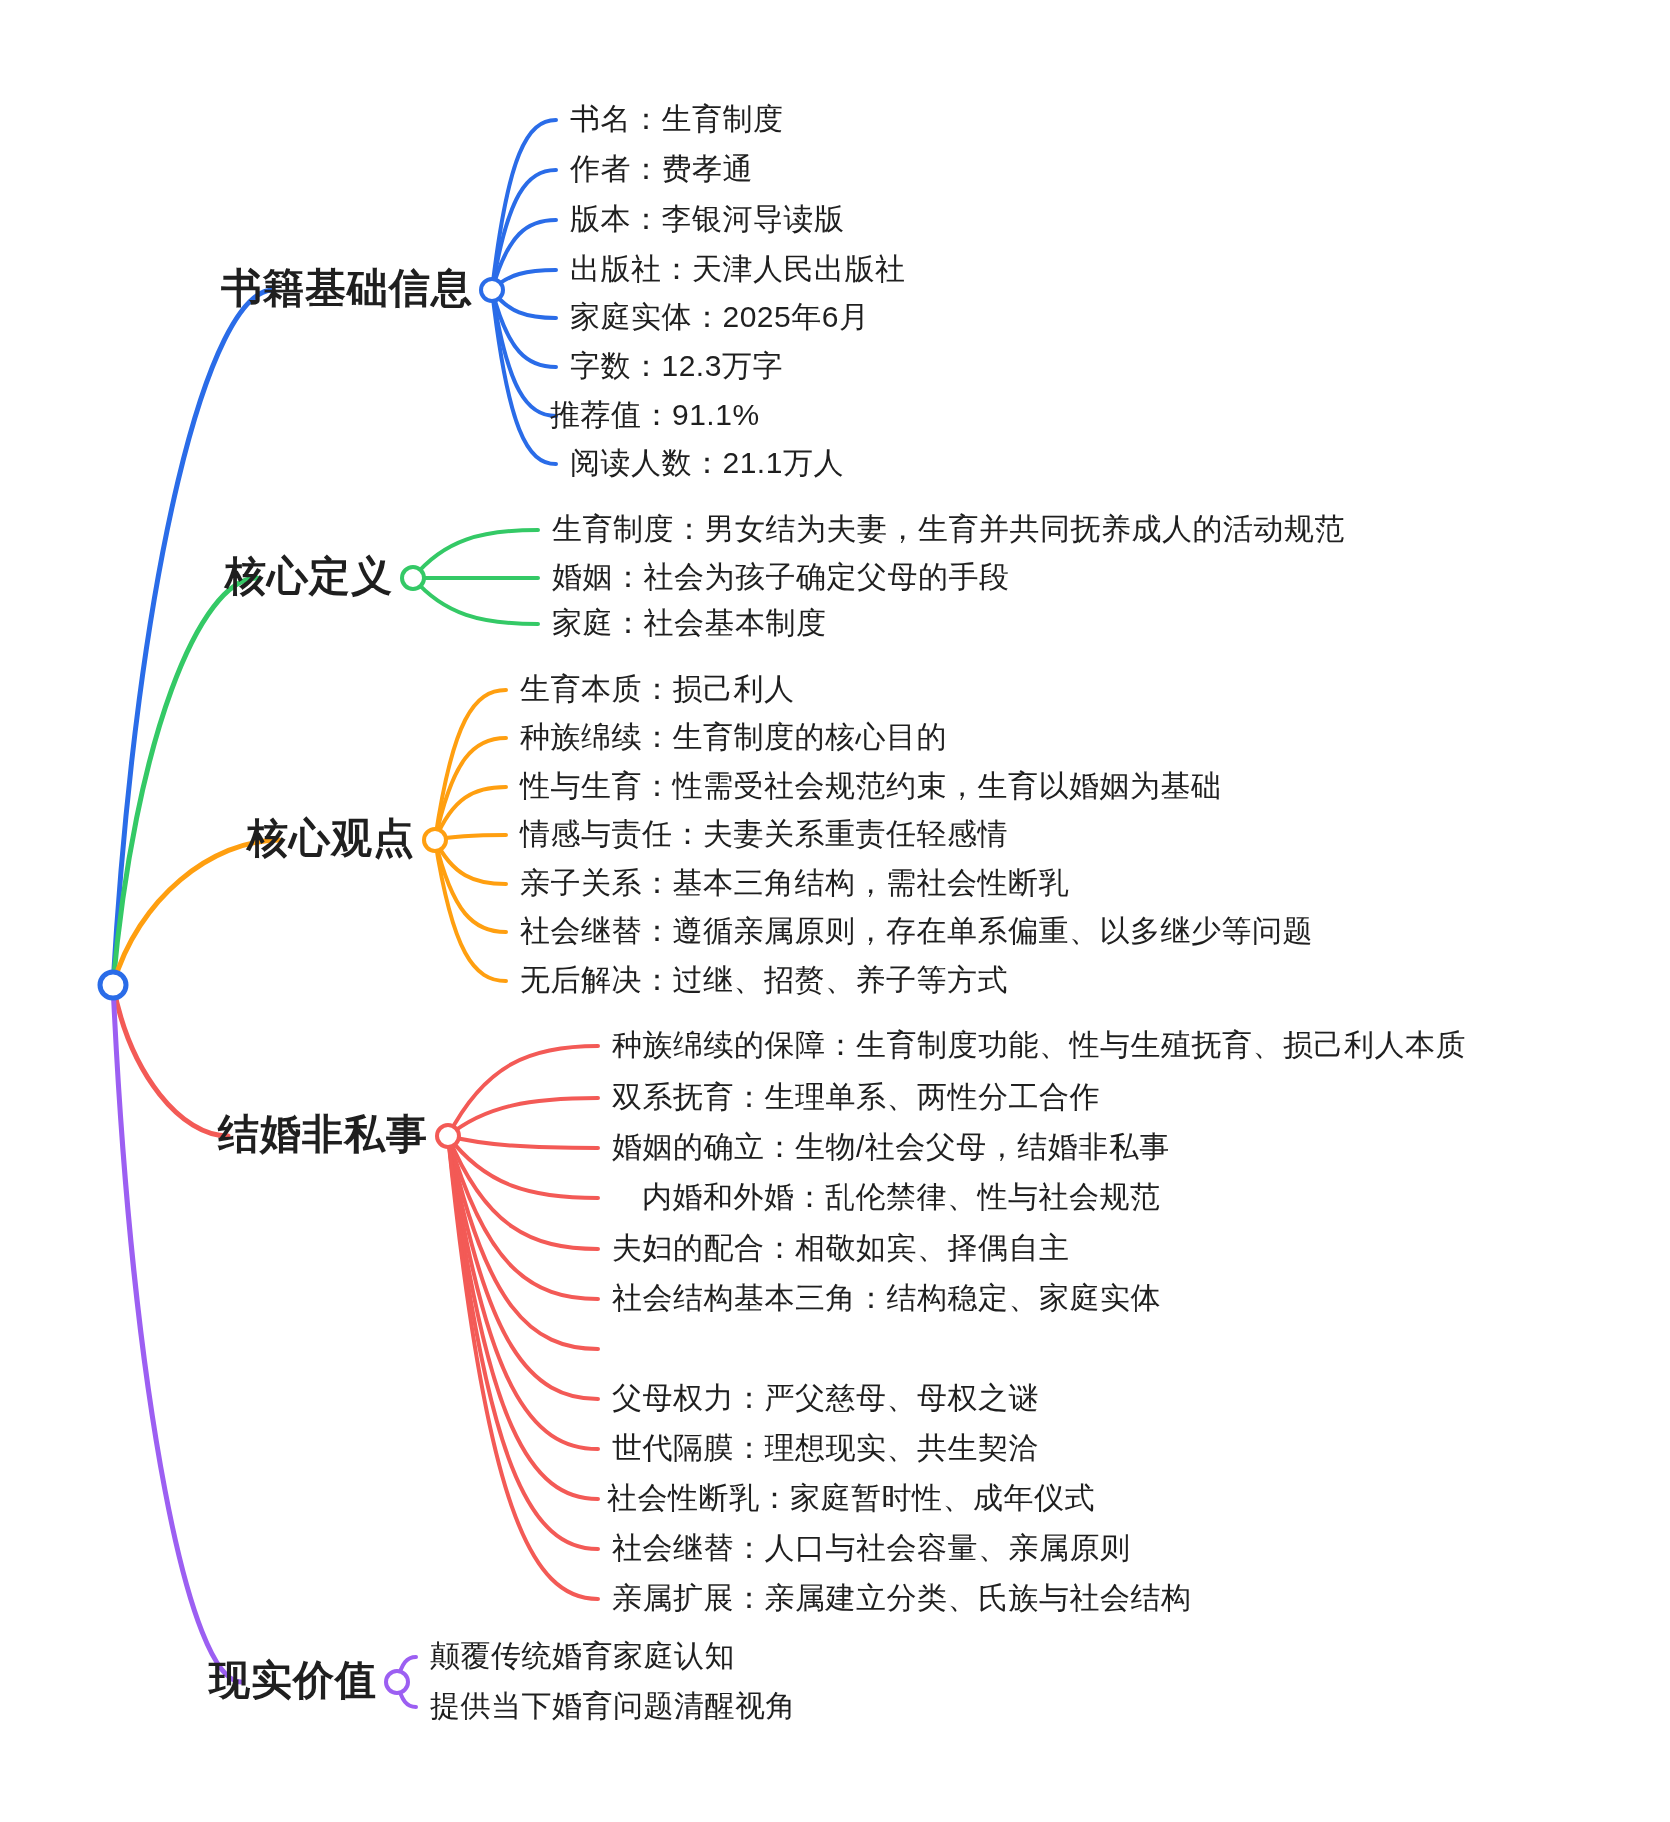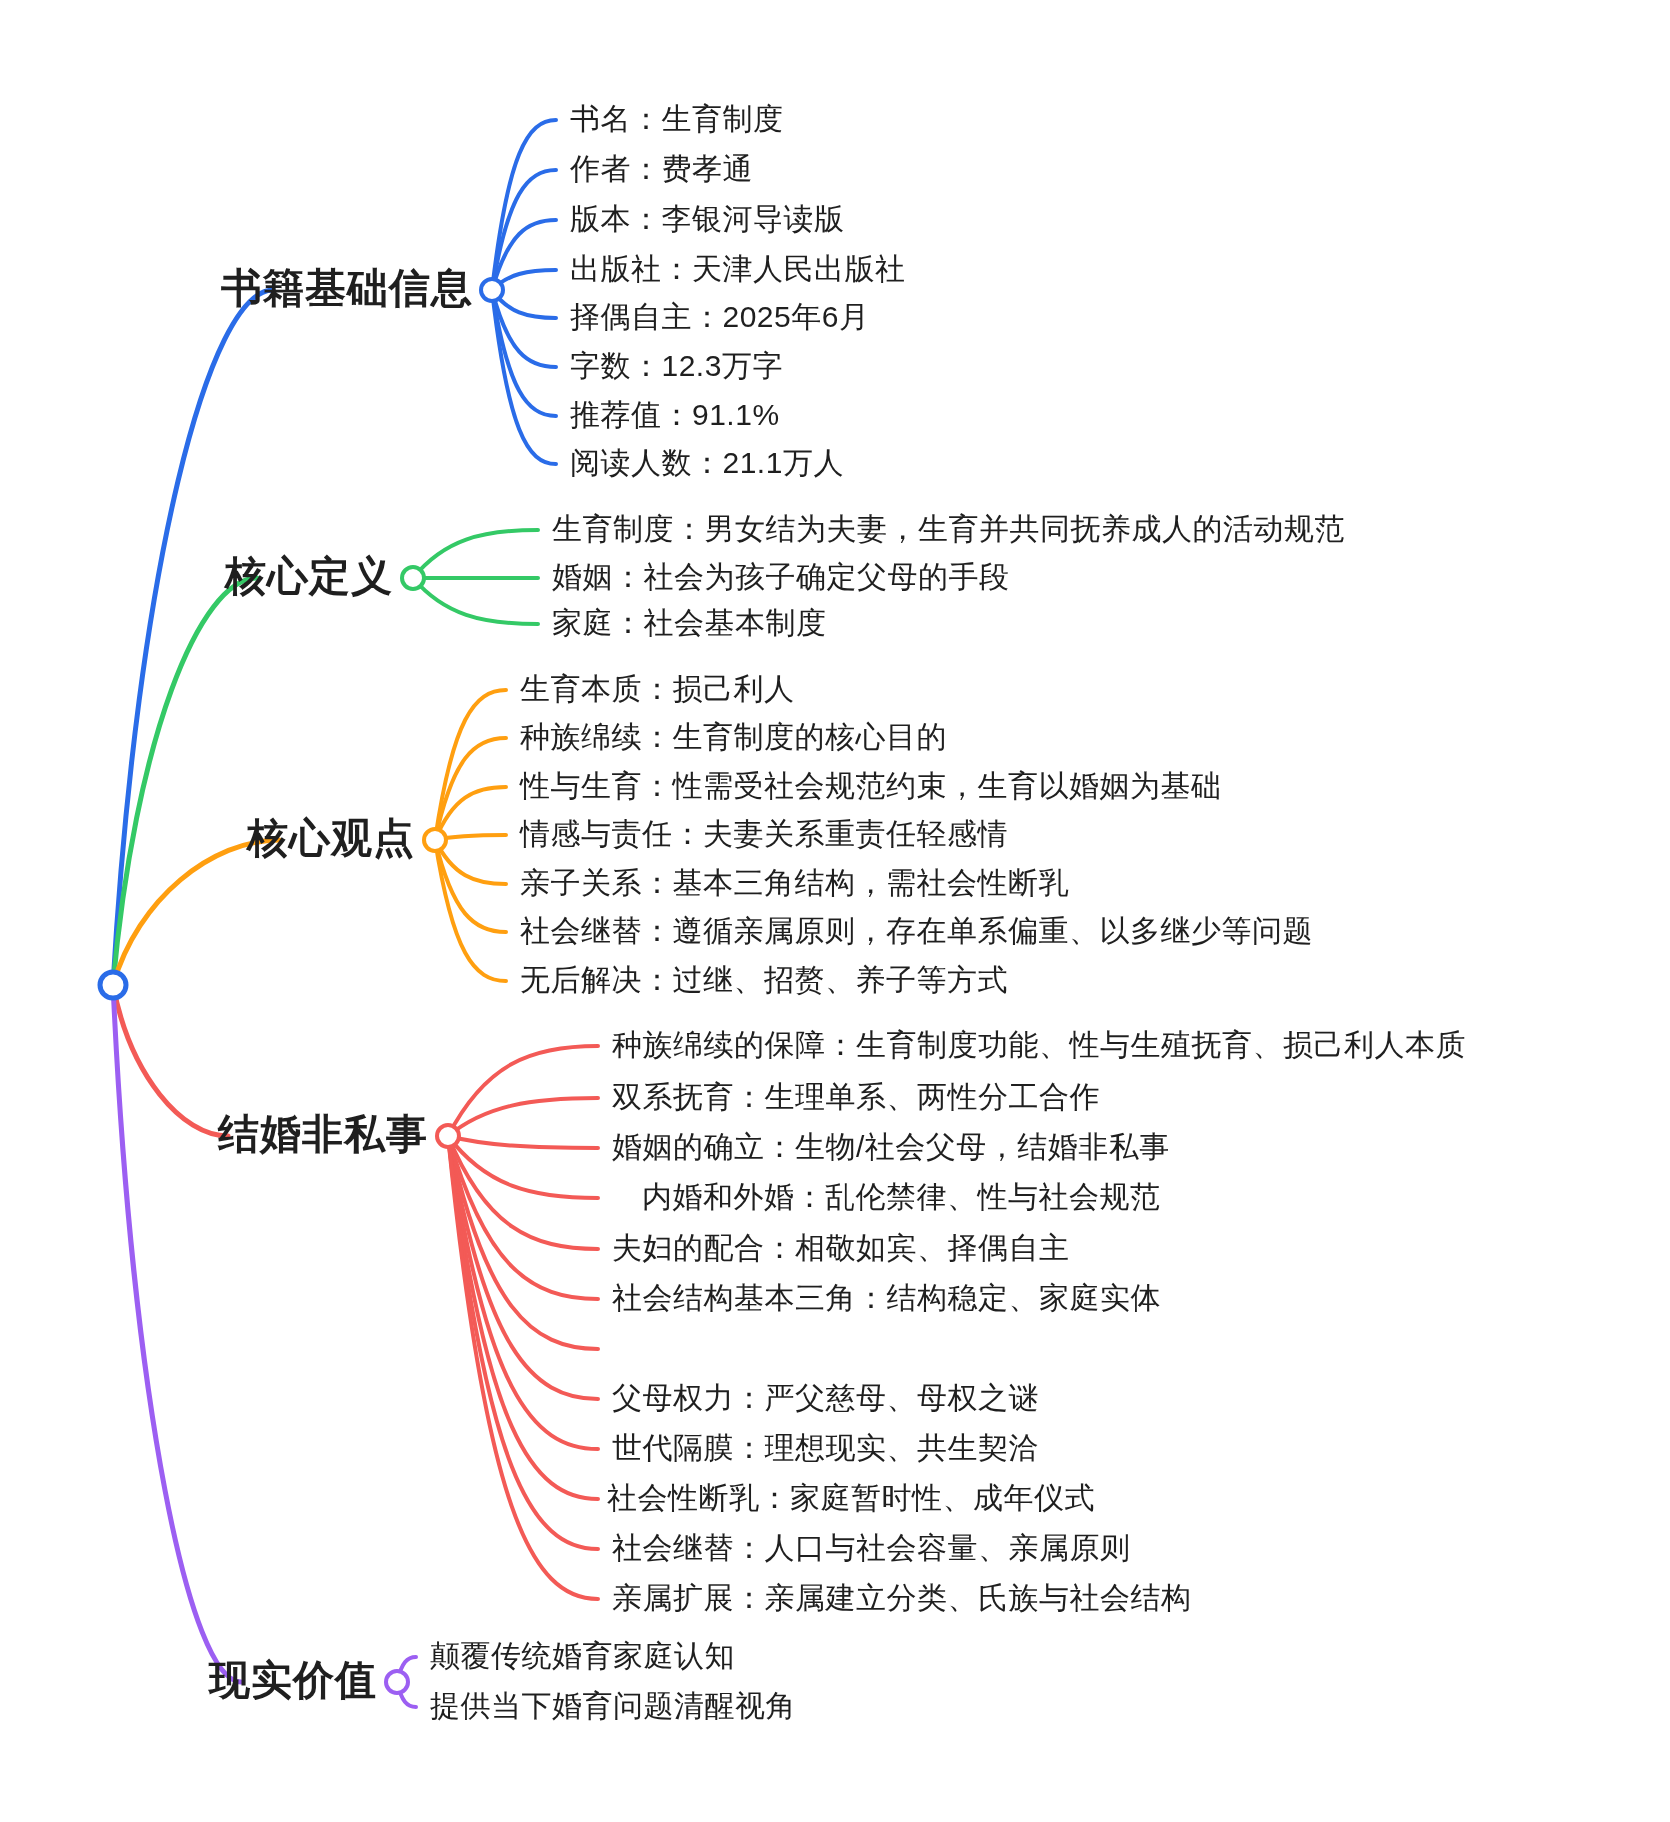--- a/index.html
+++ b/index.html
@@ -84,23 +84,23 @@
   <div class="blabel" style="right:1197px;top:290px">书籍基础信息</div>
   <div class="blabel" style="right:1277px;top:578px">核心定义</div>
   <div class="blabel" style="right:1255px;top:840px">核心观点</div>
   <div class="blabel" style="right:1242px;top:1136px">结婚非私事</div>
   <div class="blabel" style="right:1293px;top:1682px">现实价值</div>
 
   <div class="cnode" style="left:570px;top:120px">书名：生育制度</div>
   <div class="cnode" style="left:570px;top:170px">作者：费孝通</div>
   <div class="cnode" style="left:570px;top:220px">版本：李银河导读版</div>
   <div class="cnode" style="left:570px;top:270px">出版社：天津人民出版社</div>
-  <div class="cnode" style="left:570px;top:318px">择偶自主：2025年6月</div>
+  <div class="cnode" style="left:570px;top:318px">家庭实体：2025年6月</div>
   <div class="cnode" style="left:570px;top:367px">字数：12.3万字</div>
-  <div class="cnode" style="left:570px;top:416px">推荐值：91.1%</div>
+  <div class="cnode" style="left:550px;top:416px">推荐值：91.1%</div>
   <div class="cnode" style="left:570px;top:464px">阅读人数：21.1万人</div>
 
   <div class="cnode" style="left:552px;top:530px">生育制度：男女结为夫妻，生育并共同抚养成人的活动规范</div>
   <div class="cnode" style="left:552px;top:578px">婚姻：社会为孩子确定父母的手段</div>
   <div class="cnode" style="left:552px;top:624px">家庭：社会基本制度</div>
 
   <div class="cnode" style="left:520px;top:690px">生育本质：损己利人</div>
   <div class="cnode" style="left:520px;top:738px">种族绵续：生育制度的核心目的</div>
   <div class="cnode" style="left:520px;top:787px">性与生育：性需受社会规范约束，生育以婚姻为基础</div>
   <div class="cnode" style="left:520px;top:835px">情感与责任：夫妻关系重责任轻感情</div>

